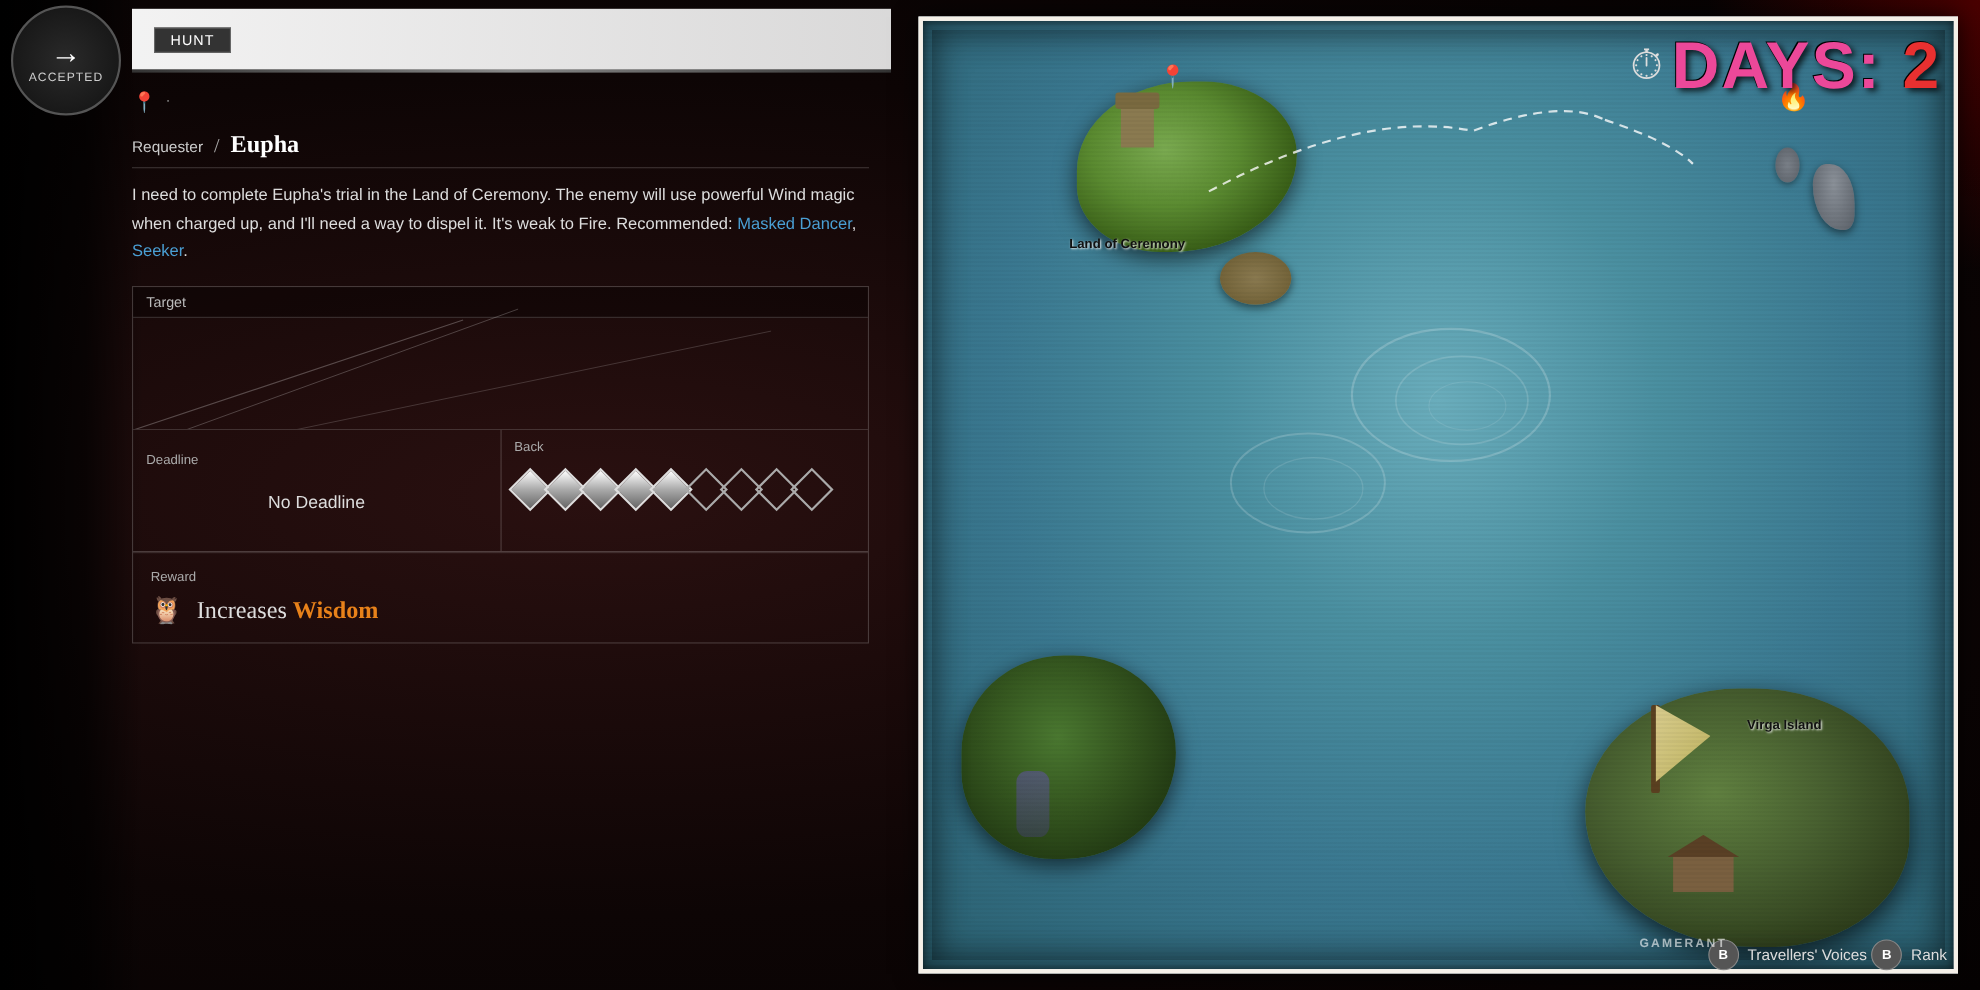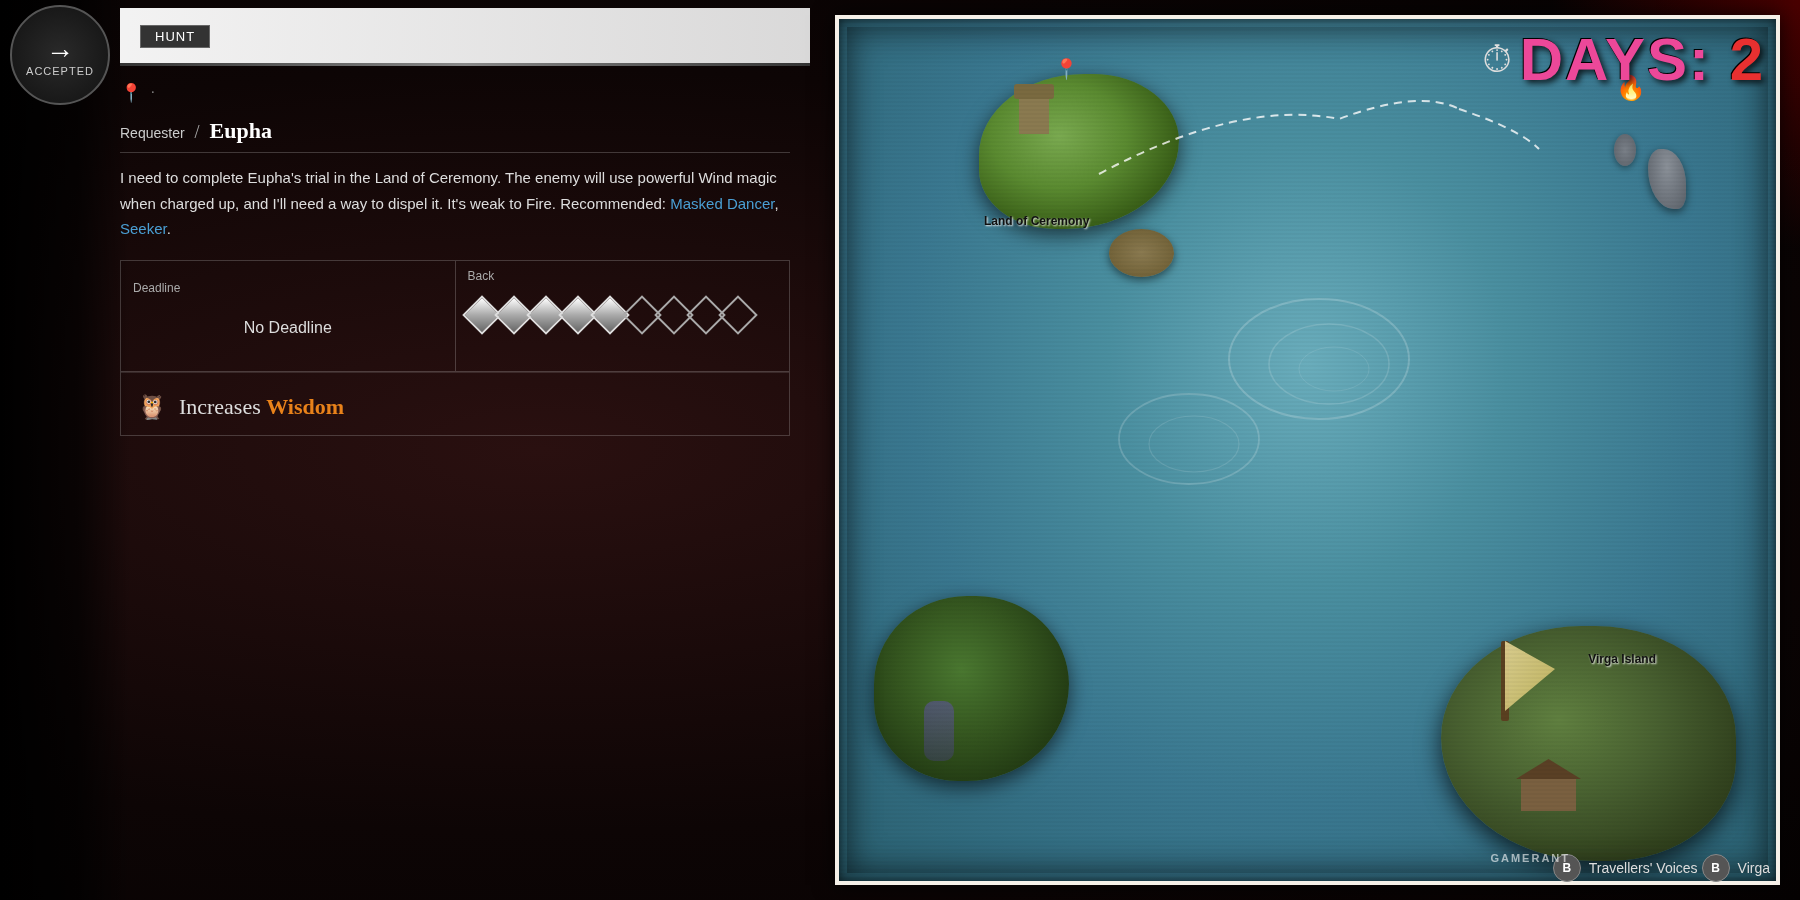--- a/index.html
+++ b/index.html
@@ -442,20 +442,29 @@
       </div>
 
       <p class="quest-description">
         <span>I need to complete Eupha's trial in the Land of Ceremony. The enemy will use powerful Wind magic when charged up, and I'll need a way to dispel it. It's weak to Fire. Recommended:</span>
         <a class="highlight-link">Masked Dancer</a><span>, </span><a class="highlight-link">Seeker</a><span>.</span>
       </p>
     </div>
 
     <div class="details-grid" style="margin-left:120px; margin-right:30px;">
 
+      <div style="border-bottom: 1px solid rgba(200,200,200,0.2); min-height:130px; position:relative; overflow:hidden;">
+        <div class="section-header">Target</div>
+
+        <svg style="position:absolute;inset:0;width:100%;height:100%;pointer-events:none;opacity:0.25;">
+          <line x1="0" y1="130" x2="300" y2="30" stroke="white" stroke-width="1"></line>
+          <line x1="20" y1="140" x2="350" y2="20" stroke="white" stroke-width="0.8"></line>
+          <line x1="50" y1="150" x2="580" y2="40" stroke="white" stroke-width="0.6"></line>
+        </svg>
+      </div>
 
       <div class="deadline-rank-row">
 
         <div class="deadline-section">
           <div class="section-sub-header">Deadline</div>
           <div class="no-deadline-text">No Deadline</div>
         </div>
 
         <div class="rank-section">
           <div class="section-sub-header">Back</div>
@@ -469,20 +478,21 @@
 
             <div class="diamond"></div>
             <div class="diamond"></div>
             <div class="diamond"></div>
             <div class="diamond"></div>
           </div>
         </div>
       </div>
 
       <div style="padding: 14px 16px; border-top: 1px solid rgba(200,200,200,0.15);">
+        <div class="section-sub-header">Reward</div>
         <div class="reward-content">
           <span class="reward-icon">🦉</span>
           <span style="font-size:22px; color:#ddd; font-family:'Georgia',serif;">
             <span>Increases</span>
             <span style="color:#e8821a; font-weight:bold;">Wisdom</span>
           </span>
         </div>
       </div>
 
     </div>
@@ -521,21 +531,21 @@
                   background: radial-gradient(ellipse at 40% 40%, #7aaa50 0%, #5a8a30 40%, #3a6018 70%, #2a4a10 100%);
                   border-radius:55% 45% 60% 40%; box-shadow: 0 6px 20px rgba(0,0,0,0.6);">
 
         <div style="position:absolute; top:20px; left:40px; width:30px; height:40px;
                     background: #8a7a50; border-radius:3px 3px 0 0;"></div>
         <div style="position:absolute; top:10px; left:35px; width:40px; height:15px;
                     background: #7a6a40; border-radius:3px;"></div>
       </div>
 
       <div style="position:absolute; top:38px; left:215px; font-size:20px; color:#222; z-index:6;">📍</div>
-      <div style="position:absolute; top:195px; left:145px; color:#111; font-size:12px; font-family:sans-serif; font-weight:bold; text-shadow:1px 1px 2px rgba(255,255,255,0.9); z-index:6; white-space:nowrap;">Land of Ceremony</div>
+      <div style="position:absolute; top:195px; left:133px; color:#111; font-size:12px; font-family:sans-serif; font-weight:bold; text-shadow:1px 1px 2px rgba(255,255,255,0.9); z-index:6; white-space:nowrap;">Land of Ceremony</div>
 
       <div style="position:absolute; top:210px; left:270px; width:65px; height:48px;
                   background: radial-gradient(ellipse, #8a7a50 0%, #6a5a30 100%);
                   border-radius:50%; box-shadow:0 3px 8px rgba(0,0,0,0.5);"></div>
 
       <div style="position:absolute; top:130px; right:90px; width:38px; height:60px;
                   background:radial-gradient(ellipse at 50% 30%, #8a9098 0%, #5a6068 100%);
                   border-radius:35% 65% 25% 75%; box-shadow:0 3px 8px rgba(0,0,0,0.5);"></div>
       <div style="position:absolute; top:115px; right:140px; width:22px; height:32px;
                   background:radial-gradient(ellipse, #7a8088 0%, #5a6068 100%);
@@ -581,19 +591,19 @@
     </div>
 
     <div class="bottom-bar">
       <span class="watermark">GAMERANT</span>
       <div class="bottom-btn">
         <div class="btn-icon">B</div>
         <span>Travellers' Voices</span>
       </div>
       <div class="bottom-btn">
         <div class="btn-icon">B</div>
-        <span>Virga</span>
+        <span>Rank</span>
       </div>
     </div>
 
   </div>
 
 </div>
 
 </body></html>

